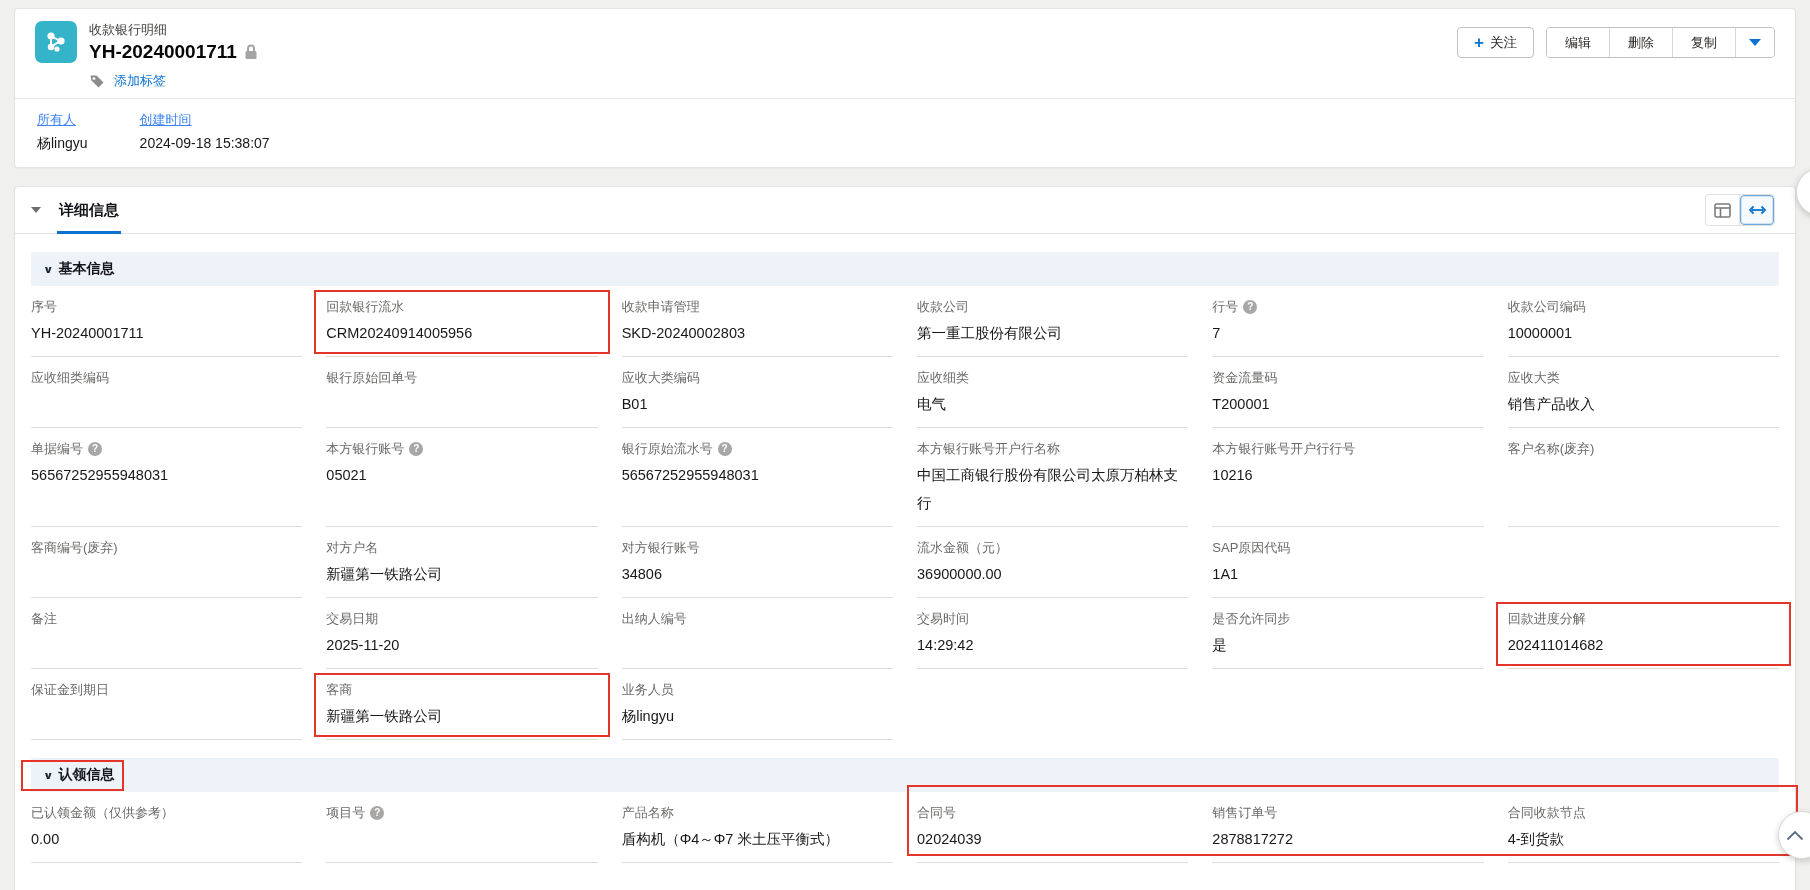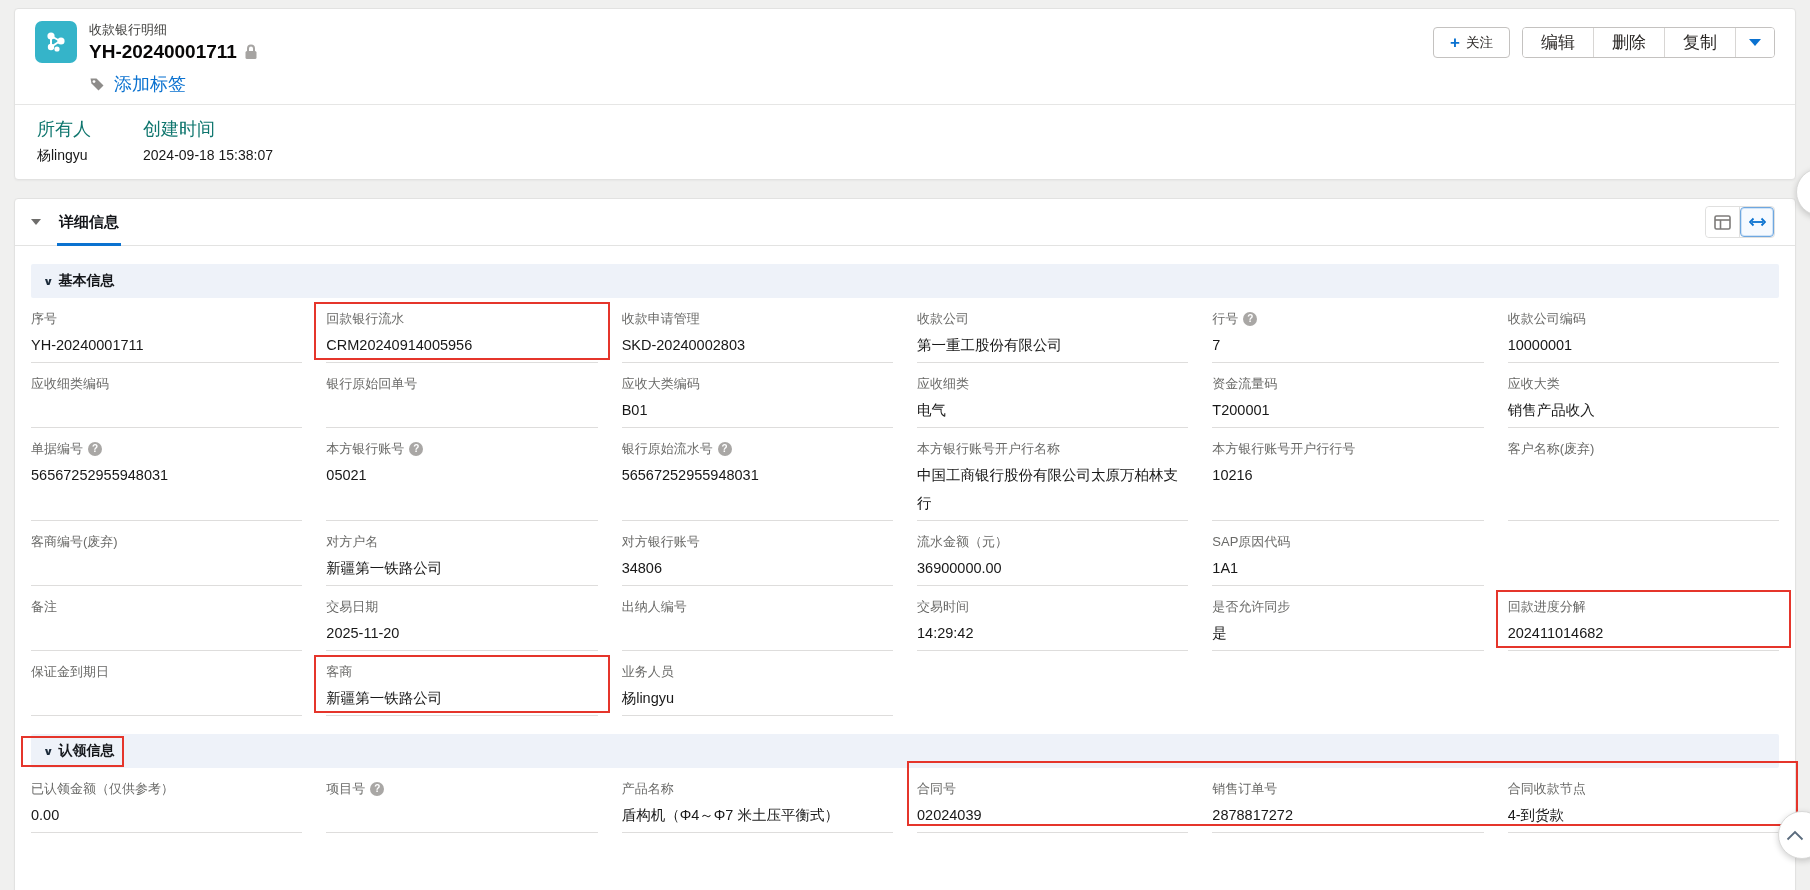--- a/index.html
+++ b/index.html
@@ -13,37 +13,37 @@
   .header-card { margin-top:8px; }
   .header-top { display:flex; justify-content:space-between; align-items:flex-start; padding:12px 20px 8px 20px; }
   .header-left { display:flex; gap:12px; }
   .obj-icon { width:42px; height:42px; border-radius:7px; background:#35b4c9; flex:0 0 auto;
     display:flex; align-items:center; justify-content:center; }
   .entity-label { font-size:13px; color:#3e3e3c; }
   .record-line { display:flex; align-items:center; gap:7px; margin-top:2px; }
   .record-name { font-size:19px; font-weight:bold; color:#080707; }
   .tag-line { display:flex; align-items:center; gap:9px; margin-top:9px; }
   .link { color:#0b72d0; text-decoration:none; cursor:pointer; }
-  .tag-link { font-size:18px; }
+  .tag-link { font-size:13px; }
   .header-actions { display:flex; gap:12px; margin-top:6px; }
   .btn { height:31px; background:#fff; border:1px solid #c4c2c0; border-radius:4px;
     font-size:13.5px; color:#2b2826; padding:0 16px; display:flex; align-items:center; gap:6px; cursor:pointer;
     font-family:inherit; }
   .plus-glyph { color:#0b72d0; font-size:17px; font-weight:bold; line-height:1; }
   .btn-group { display:flex; border:1px solid #c4c2c0; border-radius:4px; overflow:hidden; background:#fff; }
-  .btn-group .gbtn { height:29px; border:none; background:#fff; font-size:17px; color:#2b2826;
+  .btn-group .gbtn { height:29px; border:none; background:#fff; font-size:13px; color:#2b2826;
     padding:0 18px; cursor:pointer; border-right:1px solid #d8d6d4; font-family:inherit; }
   .btn-group .gbtn:last-child { border-right:none; }
   .caret-btn { display:flex; align-items:center; justify-content:center; padding:0 13px !important; }
   .caret-down { width:0; height:0; border-left:6px solid transparent; border-right:6px solid transparent;
     border-top:7px solid #0b72d0; }
   .header-divider { border-top:1px solid #e6e6e5; }
   .highlights { display:flex; padding:12px 20px 14px 22px; }
   .hl-field { margin-right:52px; }
-  .hl-label { font-size:18px; color:#0f766e; }
+  .hl-label { font-size:13px; color:#3b82f6;text-decoration:underline; }
   .hl-value { font-size:14px; margin-top:6px; display:block; color:#181818; }
 
   
   .main-card { margin-top:18px; position:relative; min-height:730px; }
   .tab-row { display:flex; align-items:center; height:47px; border-bottom:1px solid #e3e3e2;
     padding:0 20px 0 16px; position:relative; }
   .tab-caret { width:0; height:0; border-left:5px solid transparent; border-right:5px solid transparent;
     border-top:6px solid #6e6d6b; margin-right:18px; cursor:pointer; }
   .tab { font-size:15px; font-weight:bold; color:#14161a; height:47px; display:flex; align-items:center;
     position:relative; cursor:pointer; }
@@ -57,21 +57,21 @@
   .sec-bar { background:#eef2f9; height:34px; display:flex; align-items:center; margin:18px 16px 0 16px;
     padding:0 12px; border-radius:2px; }
   .sec-chevron { color:#1b2a3a; font-size:13px; margin-right:5px; transform:scaleY(0.8); display:inline-block; }
   .sec-title { font-size:14px; font-weight:bold; color:#14161a; display:inline-flex; align-items:center; }
   .title-annot { position:relative; }
   .title-annot::after { content:''; position:absolute; inset:-6px -9px -7px -22px;
     border:2px solid #e5352b; pointer-events:none; }
 
   .grid { margin:0 16px; }
   .frow { display:grid; grid-template-columns:repeat(6,1fr); column-gap:24px; position:relative; }
-  .cell { padding:12px 0 3px 0; border-bottom:1px solid #dedddc; position:relative; }
+  .cell { padding:12px 0 9px 0; border-bottom:1px solid #dedddc; position:relative; }
   .cell.absent { border-bottom:none; }
   .f-label { font-size:13px; color:#6a6a68; display:flex; align-items:center; gap:5px; line-height:18px; }
   .f-value { font-size:14.5px; color:#181818; line-height:28px; margin-top:3px; word-break:break-all; }
   a.f-value { display:block; }
   .help-dot { width:14px; height:14px; border-radius:50%; background:#a9a7a5; color:#fff; font-size:10px;
     display:inline-flex; align-items:center; justify-content:center; cursor:pointer; flex:0 0 auto; font-weight:bold; }
   .cell.annot::after { content:''; position:absolute; top:4px; left:-12px; right:-12px; bottom:2px;
     border:2px solid #e5352b; pointer-events:none; z-index:3; }
   .frow.has-group::after { content:''; position:absolute; top:-7px; bottom:7px; left:calc(50% + 2px); right:-19px;
     border:2px solid #e5352b; pointer-events:none; z-index:3; }

